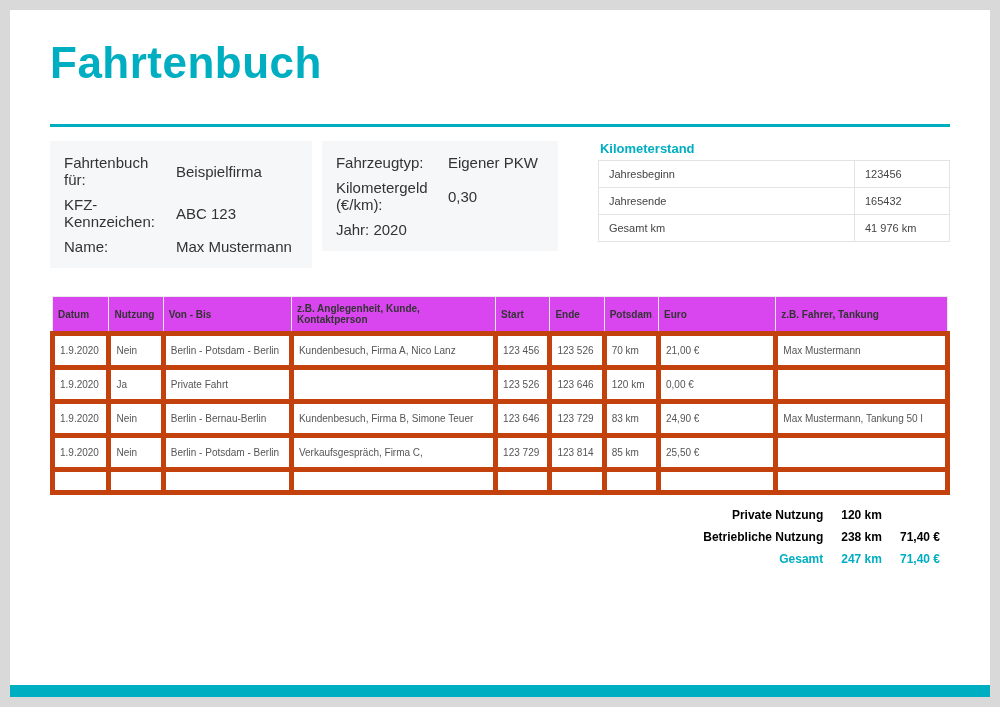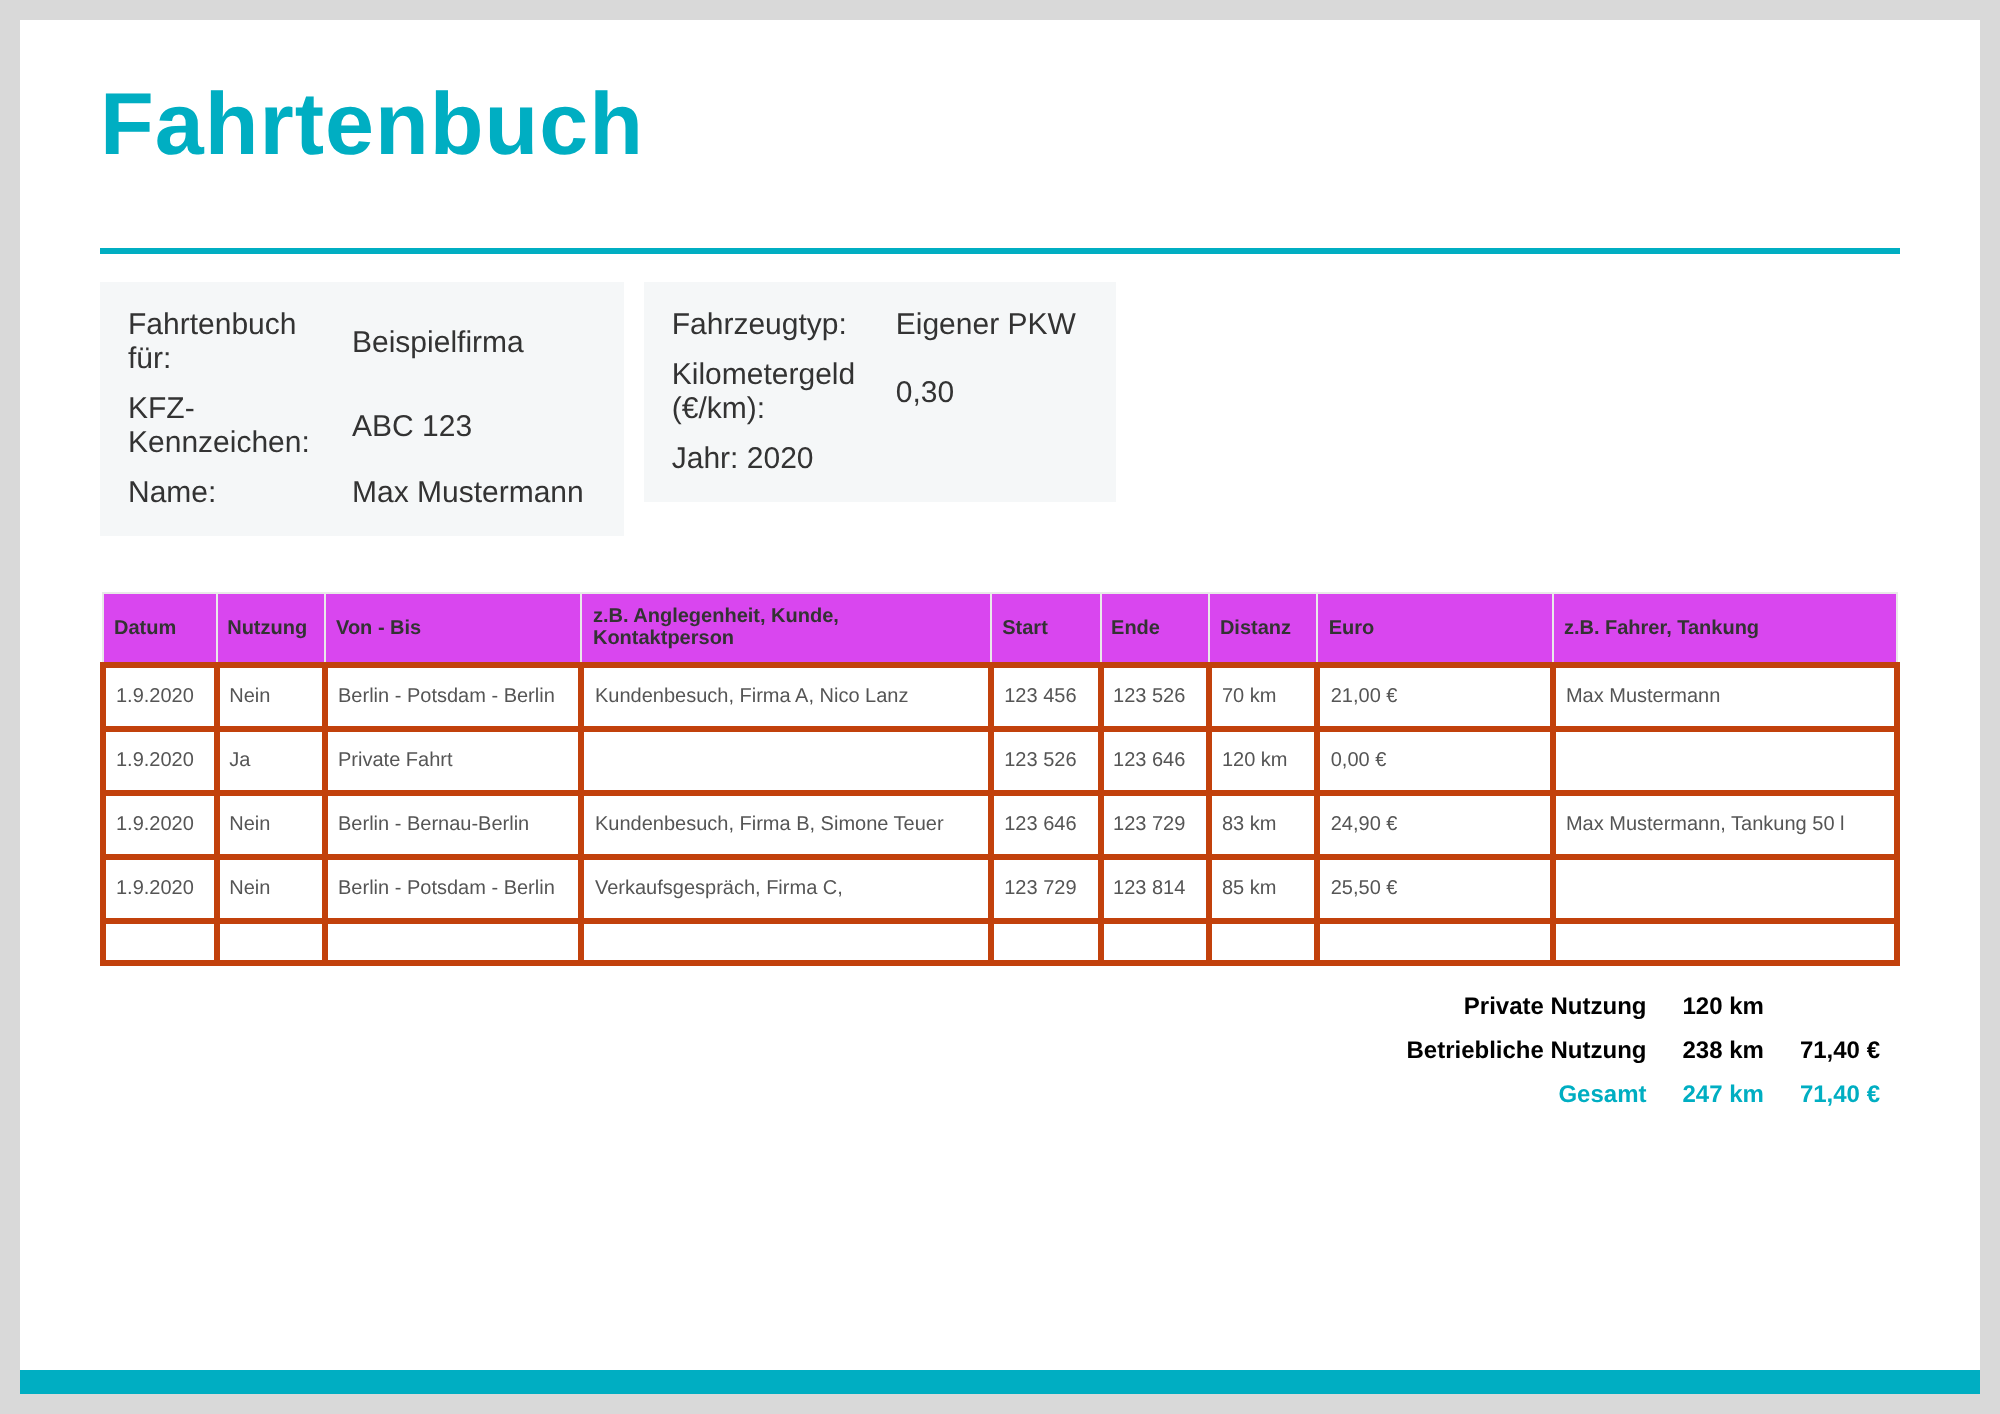--- a/index.html
+++ b/index.html
@@ -49,21 +49,21 @@
   table.log {
     width:100%; border-collapse:collapse; font-size:10px; color:#555;
     table-layout:fixed;
   }
   table.log th {
     text-align:left; font-size:10px; font-weight:700; color:#333;
     border:1px solid #e9e9e9; padding:6px 5px;
     background:#d946ef;
   }
   table.log td {
-    border:3px solid #c2410c; padding:9px 5px; vertical-align:top;
+    border:5px solid #c2410c; padding:9px 5px; vertical-align:top;
     height:16px;
   }
   .summary {
     margin-top:8px;
     display:flex; justify-content:flex-end;
   }
   .summary table { font-size:12px; font-weight:700; }
   .summary td { padding:3px 8px; text-align:right; }
   .summary tr.total td { color:#00aec2; }
   .footer-bar {
@@ -116,20 +116,39 @@
             <tr>
               <td>Fahrzeugtyp:</td>
               <td>Eigener PKW</td>
             </tr>
         <tr>
               <td>Kilometergeld (€/km):</td>
               <td>0,30</td>
             </tr>
         <tr>
               <td colspan="2">Jahr: 2020</td>
+            </tr>
+      </tbody>
+        </table>
+    </div>
+    <div class="km-block">
+      <div class="km-title">Kilometerstand</div>
+      <table class="km-table">
+        <tbody>
+            <tr>
+              <td>Jahresbeginn</td>
+              <td>123456</td>
+            </tr>
+        <tr>
+              <td>Jahresende</td>
+              <td>165432</td>
+            </tr>
+        <tr>
+              <td>Gesamt km</td>
+              <td>41 976 km</td>
             </tr>
       </tbody>
         </table>
     </div>
   </div>
 
   <div class="log-wrap">
 
     <table class="log">
       <colgroup>
@@ -144,21 +163,21 @@
           <col class="col-notiz">
       </colgroup>
       <thead>
         <tr>
           <th>Datum</th>
           <th>Nutzung</th>
           <th>Von - Bis</th>
           <th>z.B. Anglegenheit, Kunde, Kontaktperson</th>
           <th>Start</th>
           <th>Ende</th>
-          <th>Distanz</th>
+          <th>Potsdam</th>
           <th>Euro</th>
           <th>z.B. Fahrer, Tankung</th>
         </tr>
       </thead>
       <tbody id="log-body">
           <tr>
             <td>1.9.2020</td>
             <td>Nein</td>
             <td>Berlin - Potsdam - Berlin</td>
             <td>Kundenbesuch, Firma A, Nico Lanz</td>

